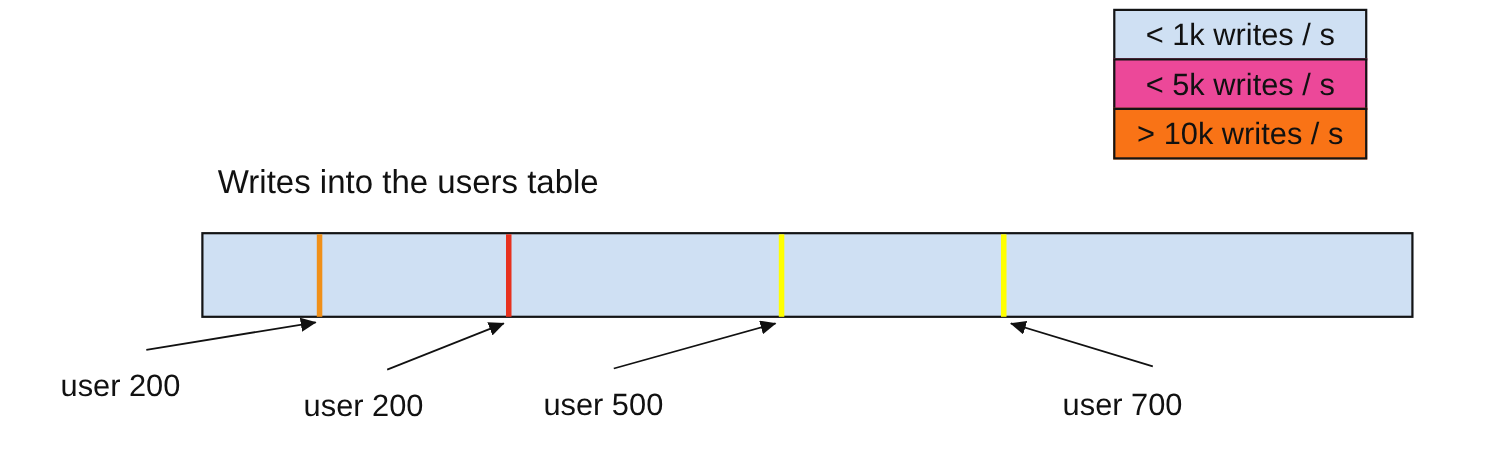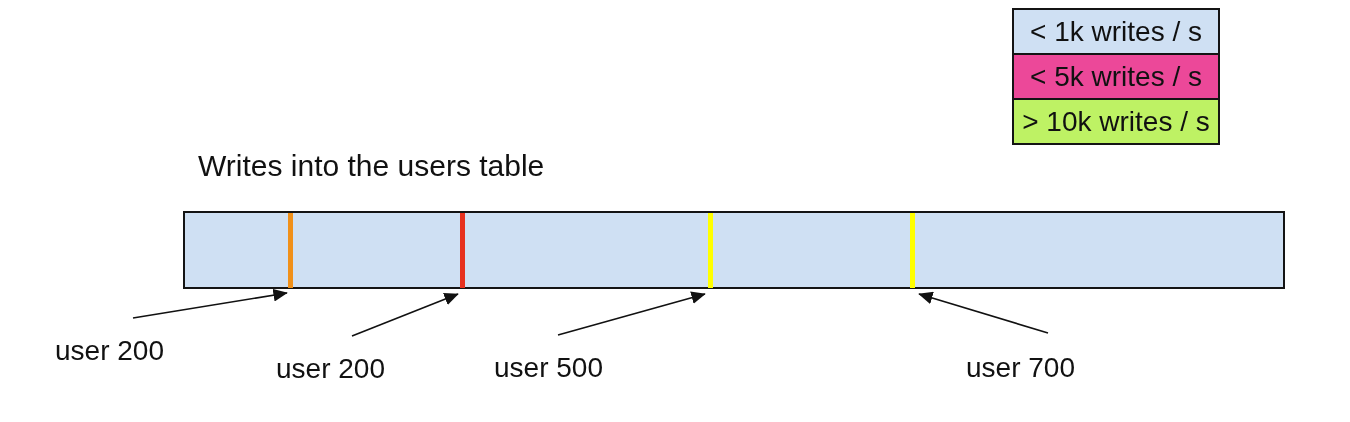--- a/index.html
+++ b/index.html
@@ -17,21 +17,21 @@
     left: 198px;
     top: 149px;
     font-size: 30px;
     white-space: nowrap;
     text-align: center;
   }
   .legend {
     position: absolute;
     left: 1012px;
     top: 8px;
-    width: 208px;
+    width: 231px;
   }
   .legend-row {
     box-sizing: border-box;
     height: 47px;
     border: 2px solid #141414;
     display: flex;
     align-items: center;
     justify-content: center;
     font-size: 28px;
     white-space: nowrap;
@@ -80,21 +80,21 @@
 
   <div class="title">Writes into the users table</div>
 
   <div class="legend">
     <div class="legend-row" style="background: rgb(207, 224, 243);">
       <span>&lt; 1k writes / s</span>
     </div>
     <div class="legend-row" style="background: #ec4899;">
       <span>&lt; 5k writes / s</span>
     </div>
-    <div class="legend-row" style="background: #bef264;">
+    <div class="legend-row" style="background: #f97316;">
       <span>&gt; 10k writes / s</span>
     </div>
   </div>
 
   <div class="bar" style="background: rgb(207, 224, 243);"></div>
 
   <div class="mark mark-1" style="background: rgb(240, 144, 25);"></div>
   <div class="mark mark-2" style="background: rgb(231, 49, 30);"></div>
   <div class="mark mark-3" style="background: rgb(255, 255, 0);"></div>
   <div class="mark mark-4" style="background: rgb(255, 255, 0);"></div>

